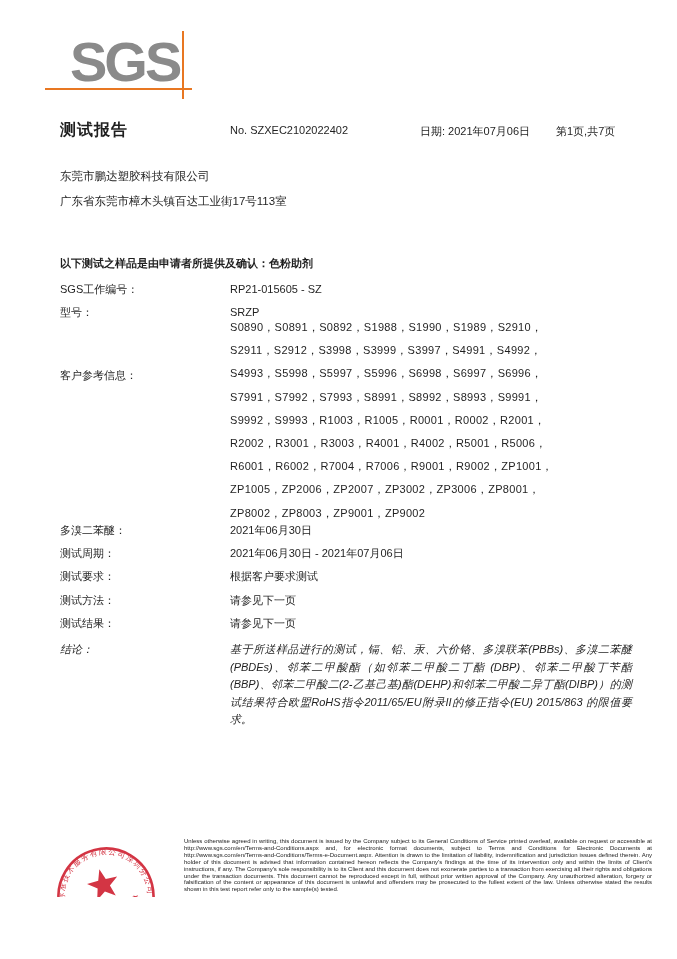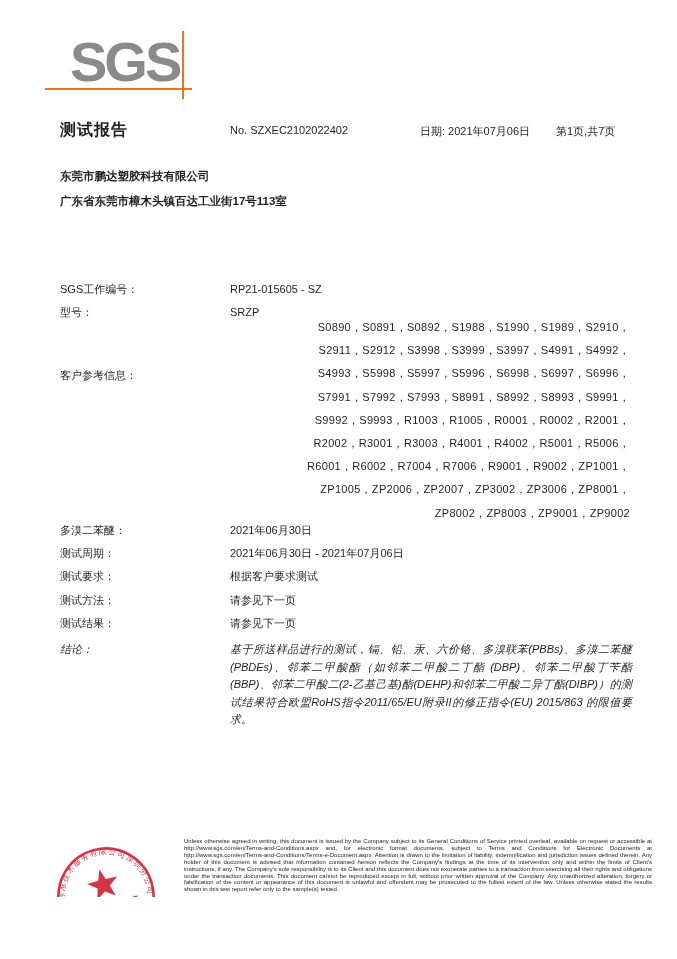--- a/index.html
+++ b/index.html
@@ -21,35 +21,35 @@
   .logo-vline{position:absolute;left:182px;top:31px;width:2px;height:68px;background:var(--orange);}
 
   
   .title-row{position:absolute;top:123px;left:0;width:677px;height:20px;font-size:11px;}
   .report-title{position:absolute;left:60px;top:-3px;font-size:16px;font-weight:bold;letter-spacing:1px;font-family:Liberation Mono, monospace;}
   .report-no{position:absolute;left:230px;top:1px;}
   .report-date{position:absolute;left:420px;top:1px;}
   .report-page{position:absolute;left:556px;top:1px;}
 
   
-  .applicant{position:absolute;left:60px;top:164px;font-size:11.5px;font-weight:bold;line-height:25px;}
+  .applicant{position:absolute;left:60px;top:164px;font-size:11.5px;font-weight:normal;line-height:25px;}
 
   
   .statement{position:absolute;left:60px;top:256px;font-size:11px;font-weight:bold;}
 
   
   .row{display:flex;font-size:11px;line-height:23px;}
   .row .lbl{flex:0 0 170px;}
   .row .val{flex:1;}
   .job-block{position:absolute;left:60px;top:278px;width:570px;}
   .job-block .row{line-height:23px;}
   .client-block{position:absolute;left:60px;top:316px;width:570px;display:flex;font-size:11px;}
   .client-block .lbl{flex:0 0 170px;line-height:23px;margin-top:48px;}
   .client-lines{flex:1;}
-  .client-lines div{line-height:23.2px;letter-spacing:.3px;text-align:right;}
+  .client-lines div{line-height:23.2px;letter-spacing:.3px;}
   .detail-block{position:absolute;left:60px;top:519px;width:570px;}
   .detail-block .row{line-height:23.2px;}
   .conclusion-block{position:absolute;left:60px;top:641px;width:572px;display:flex;font-size:11px;font-style:italic;}
   .conclusion-block .lbl{flex:0 0 170px;line-height:17px;}
   .conclusion-block .txt{flex:1;line-height:17.5px;text-align:justify;}
 
   
   .disclaimer{position:absolute;left:184px;top:838px;width:468px;font-size:6px;
     line-height:6.9px;text-align:justify;color:#222;}
   .attention{position:absolute;left:184px;top:905px;width:468px;font-size:5.8px;
@@ -83,20 +83,21 @@
     <span class="report-no">No. SZXEC2102022402</span>
     <span class="report-date">日期: 2021年07月06日</span>
     <span class="report-page">第1页,共7页</span>
   </div>
 
   <div class="applicant">
     <div>东莞市鹏达塑胶科技有限公司</div>
     <div>广东省东莞市樟木头镇百达工业街17号113室</div>
   </div>
 
+  <div class="statement">以下测试之样品是由申请者所提供及确认：色粉助剂</div>
 
   <div class="job-block">
     <div class="row">
       <span class="lbl">SGS工作编号：</span>
       <span class="val">RP21-015605 - SZ</span>
     </div>
     <div class="row">
       <span class="lbl">型号：</span>
       <span class="val">SRZP</span>
     </div>

